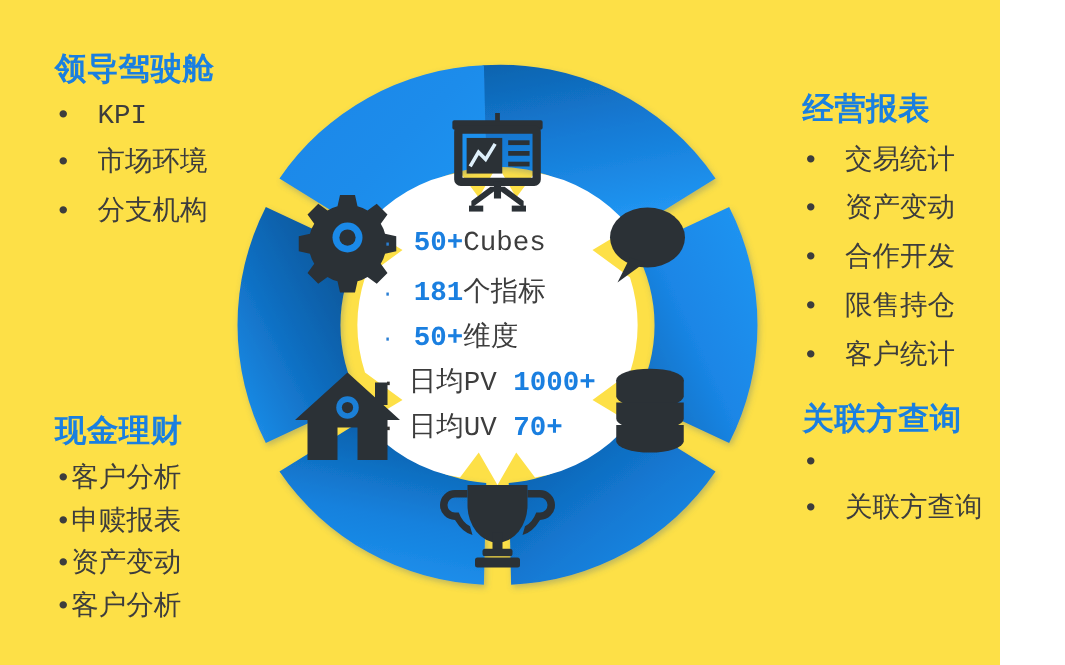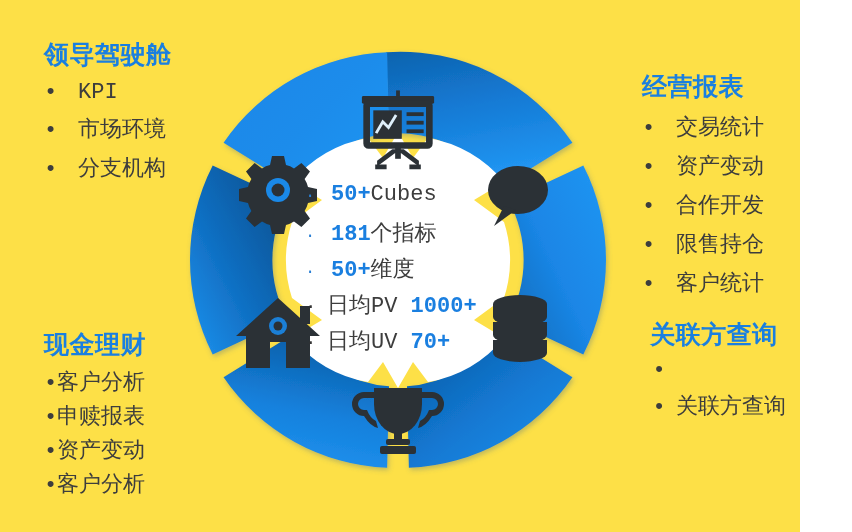--- a/index.html
+++ b/index.html
@@ -52,21 +52,21 @@
   .gap-wide li { margin-bottom: 9px; }
   .gap-wide .panel-title { margin-bottom: 9px; }
 
   
   .gap-tight .bullet { width: 13px; }
   .gap-tight li { margin-bottom: 4px; }
 
   #panel-leader   { left: 44px;  top: 38px; }
   #panel-reports  { left: 642px; top: 38px; margin-top: 32px; }
   #panel-cash     { left: 44px;  top: 328px; }
-  #panel-related  { left: 642px; top: 318px; text-align: center; }
+  #panel-related  { left: 642px; top: 318px; }
 
   
   #wheel {
     position: absolute;
     left: 170px;
     top: 32px;
     width: 456px;
     height: 456px;
   }
   #wheel svg { display: block; }

